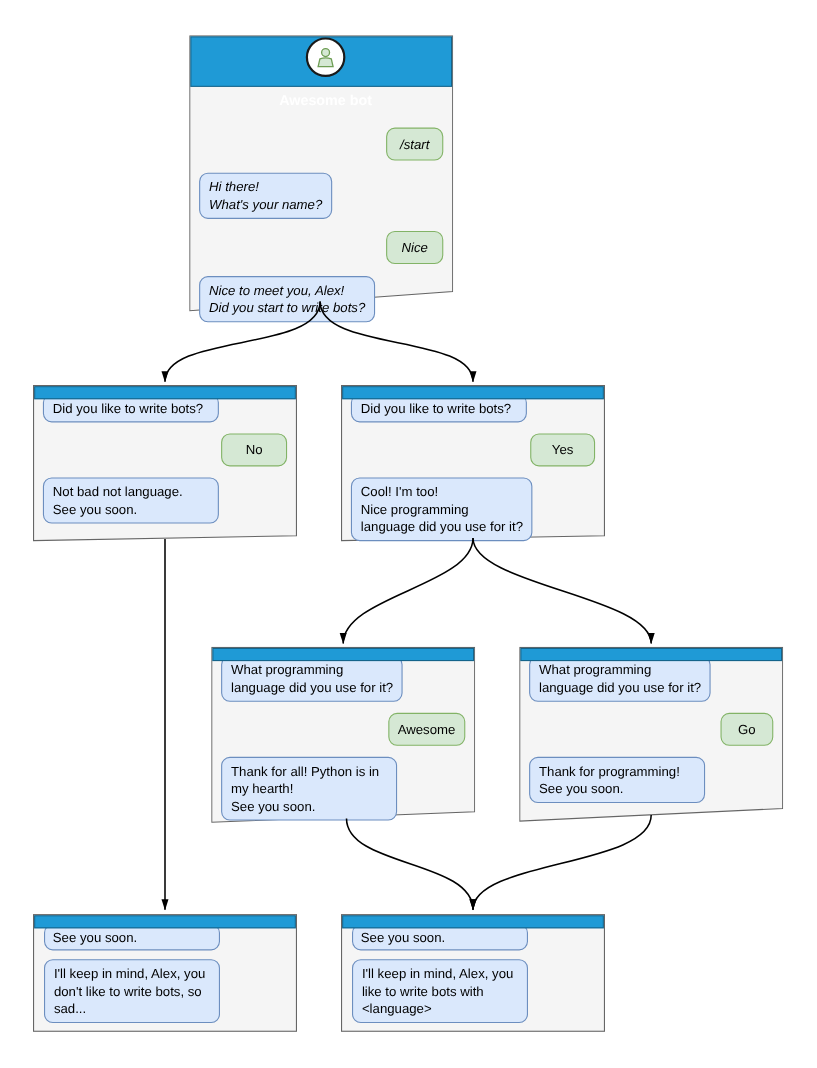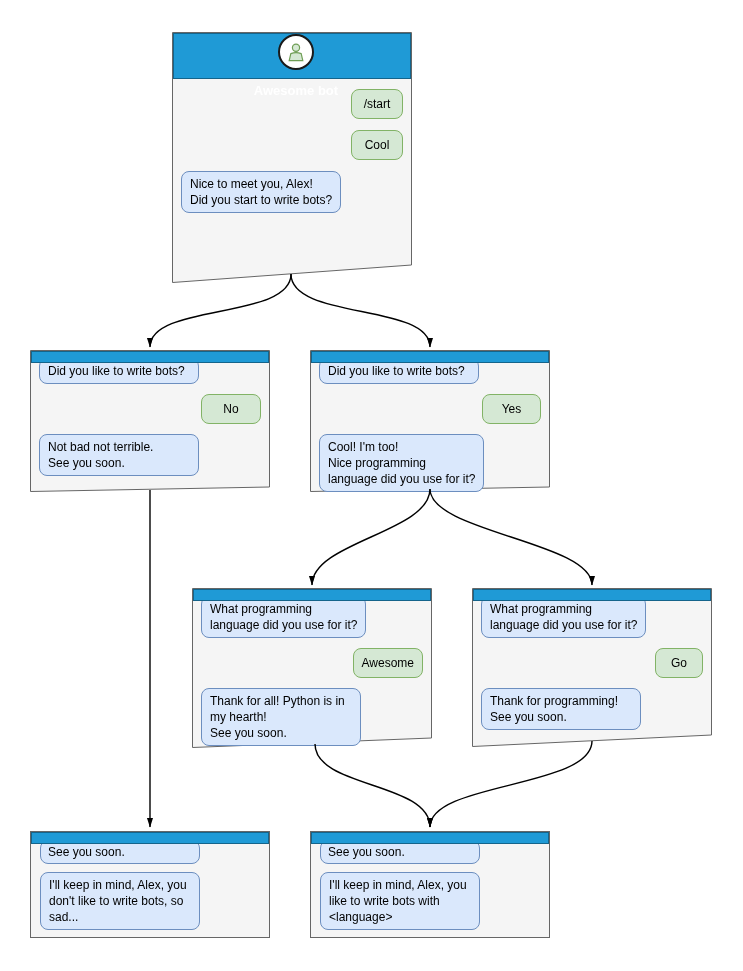--- a/index.html
+++ b/index.html
@@ -24,21 +24,21 @@
     width:32px; height:32px; border-radius:50%; background:#ffffff;
     border:2px solid #1a1a1a; display:flex; align-items:center; justify-content:center;
     flex:0 0 auto;
   }
   .title { color:#ffffff; font-size:13px; font-weight:bold; }
   
   .nbody {
     position:relative; z-index:2; display:flex; flex-direction:column;
     align-items:flex-start; padding:0 9px; box-sizing:border-box; width:100%;
   }
-  .body-root { padding-top:57px; row-gap:11px; }
+  .body-root { padding-top:84px; row-gap:11px;font-style:italic; }
   .body-sm   { padding-top:12px; row-gap:10px; }
   .body-final{ padding-top:12px; row-gap:8px; }
   .bubble {
     font-size:12px; line-height:16px; color:#000000;
     white-space:pre-line; border-radius:8px; box-sizing:border-box;
   }
   .bot  { background:#dae8fc; border:1px solid #6c8ebf; padding:4px 8px; align-self:flex-start; text-align:left; }
   .user { background:#d5e8d4; border:1px solid #82b366; padding:6px 8px; align-self:flex-end; text-align:center; }
   .node-sm .bot { min-width:160px; }
   .tucked { margin-top:-4px; }
@@ -59,35 +59,37 @@
       <span class="avatar">
         <svg width="20" height="20" viewBox="0 0 20 20">
           <circle cx="10" cy="5.8" r="3.6" fill="#d5e8d4" stroke="#6f9e55" stroke-width="1.2"></circle>
           <path d="M3.2,18.6 L4.8,11.6 Q10,9.6 15.2,11.6 L16.8,18.6 Z" fill="#d5e8d4" stroke="#6f9e55" stroke-width="1.2"></path>
         </svg>
       </span>
       <span class="title">Awesome bot</span>
     </div>
     <div class="nbody body-root">
       <div class="bubble user" style="min-width:52px">/start</div>
-      <div class="bubble user" style="min-width:52px">Cool</div>
+      <div class="bubble bot">Hi there!
+What's your name?</div>
+      <div class="bubble user" style="min-width:52px">Nice</div>
       <div class="bubble bot">Nice to meet you, Alex!
 Did you start to write bots?</div>
     </div>
   </div>
 
   <div class="node node-sm" style="left:30px; top:350px; width:240px; height:142px;">
     <svg class="node-bg" width="240" height="143">
       <polygon points="0.5,0.5 239.5,0.5 239.5,137 0.5,141.5" fill="#f5f5f5" stroke="#666666" stroke-width="1"></polygon>
     </svg>
     <div class="hdr hdr-sm"></div>
     <div class="nbody body-sm">
       <div class="bubble bot tucked">Did you like to write bots?</div>
       <div class="bubble user" style="min-width:60px">No</div>
-      <div class="bubble bot">Not bad not terrible.
+      <div class="bubble bot">Not bad not language.
 See you soon.</div>
     </div>
   </div>
 
   <div class="node node-sm" style="left:310px; top:350px; width:240px; height:142px;">
     <svg class="node-bg" width="240" height="143">
       <polygon points="0.5,0.5 239.5,0.5 239.5,137 0.5,141.5" fill="#f5f5f5" stroke="#666666" stroke-width="1"></polygon>
     </svg>
     <div class="hdr hdr-sm"></div>
     <div class="nbody body-sm">

